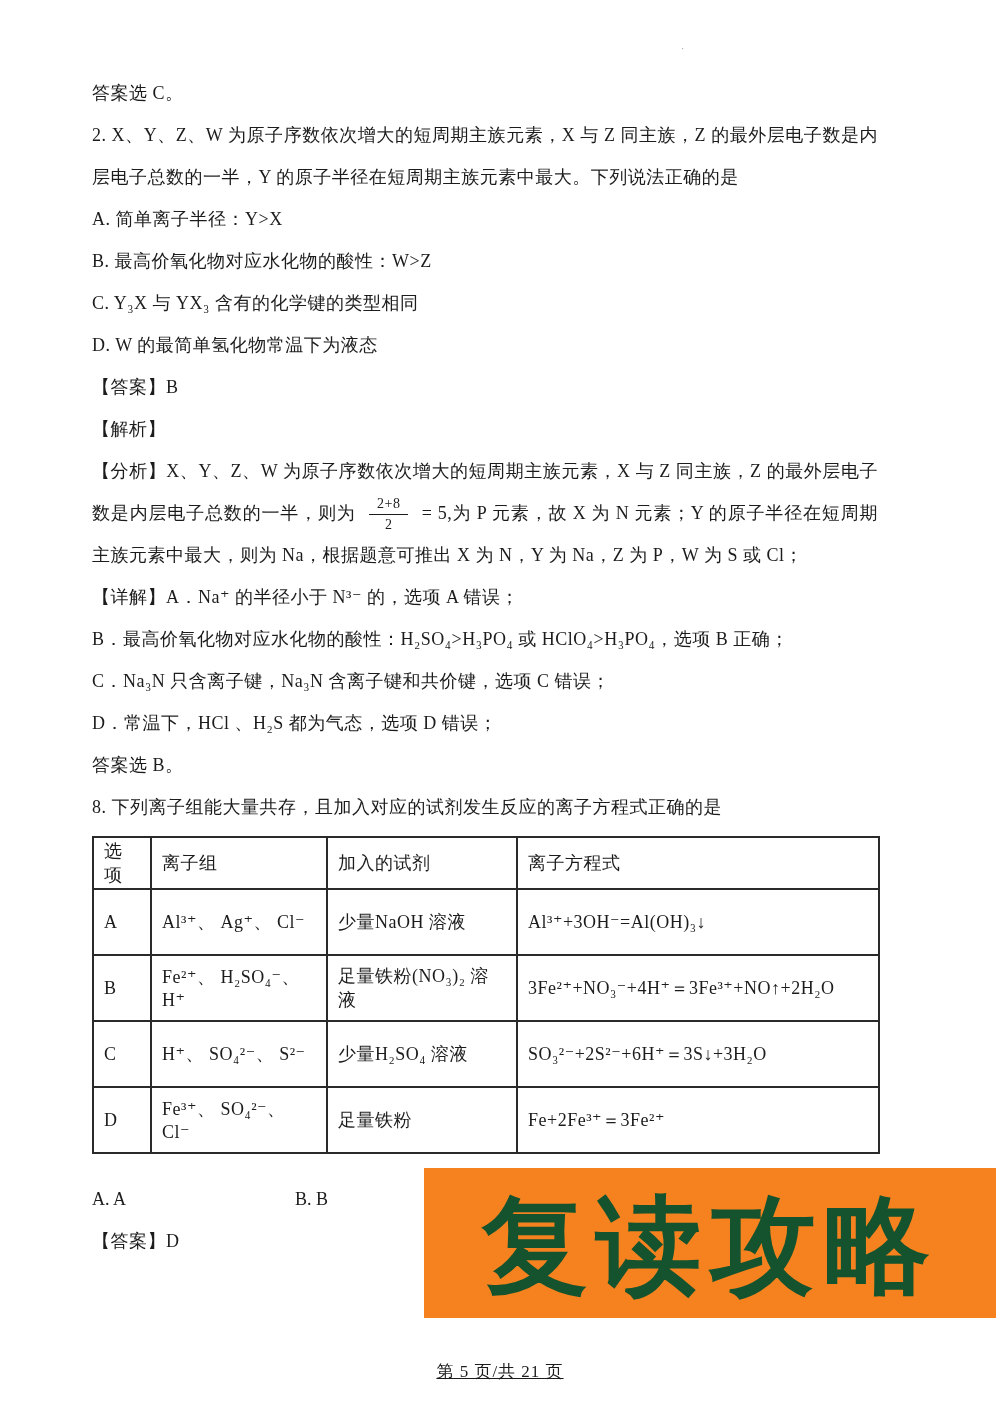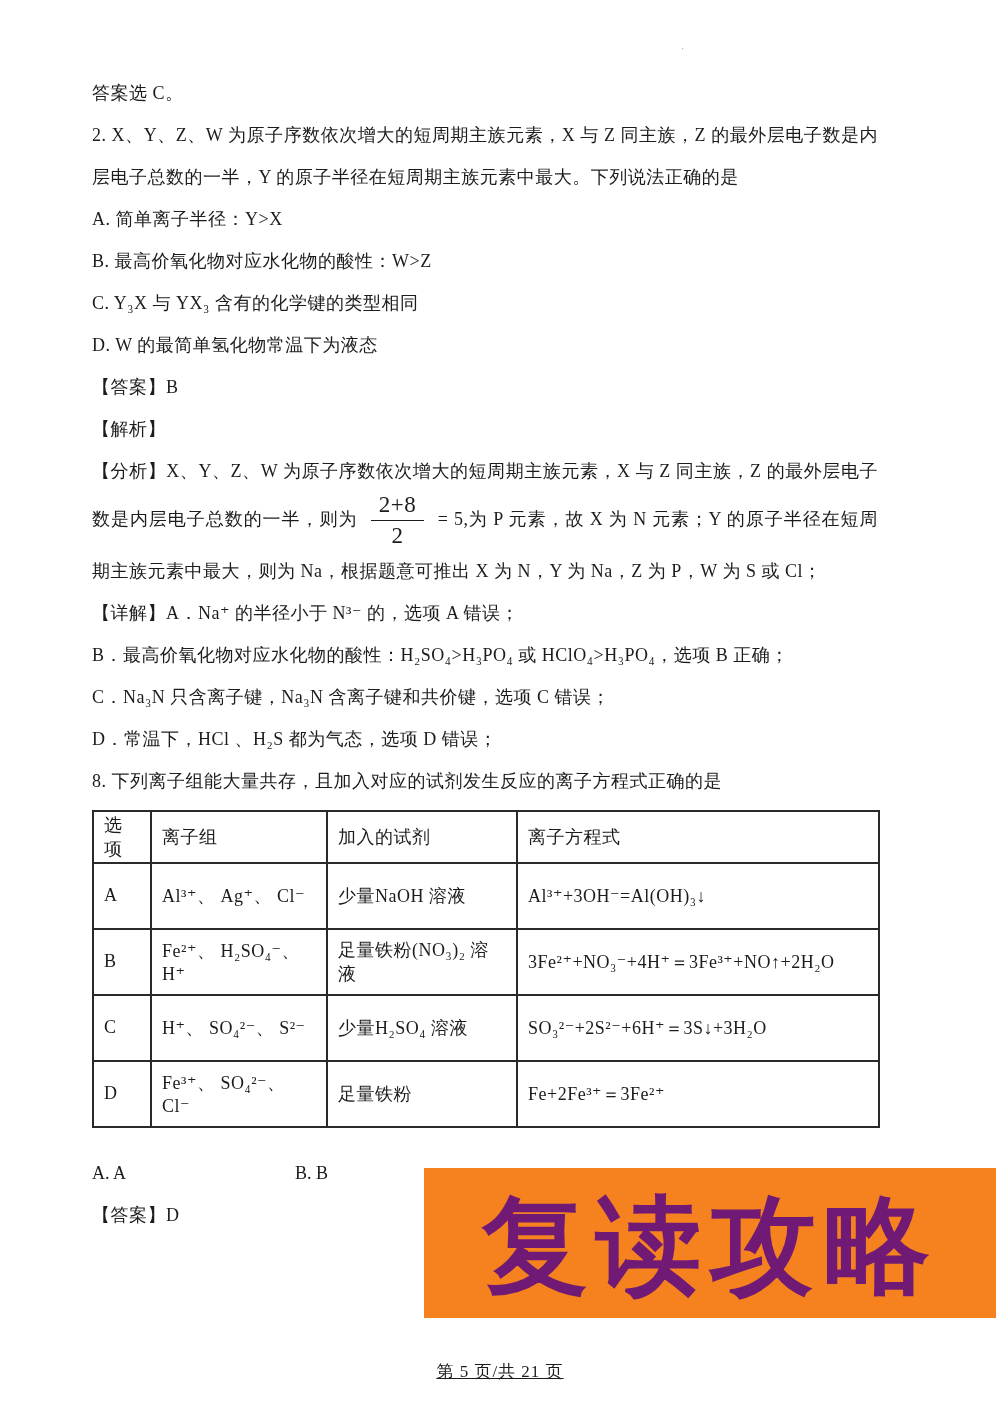--- a/index.html
+++ b/index.html
@@ -23,21 +23,21 @@
     text-align: justify;
     letter-spacing: 0.5px;
   }
   p.para { margin: 0; line-height: 42px; text-align: justify; letter-spacing: 0.5px; }
   .fraction {
     display: inline-block;
     vertical-align: middle;
     text-align: center;
     margin: 0 8px;
     line-height: 1.15;
-    font-size: 23px;
+    font-size: 14px;
   }
   .fraction .num {
     display: block;
     border-bottom: 1.6px solid #1c1c1c;
     padding: 0 8px 2px 8px;
   }
   .fraction .den { display: block; padding-top: 2px; }
 
   table.q8 {
     border-collapse: collapse;
@@ -126,20 +126,21 @@
       <span class="num">2+8</span>
       <span class="den">2</span>
     </span>
     <span>= 5,为 P 元素，故 X 为 N 元素；Y 的原子半径在短周期主族元素中最大，则为 Na，根据题意可推出 X 为 N，Y 为 Na，Z 为 P，W 为 S 或 Cl；</span>
   </p>
 
   <p class="line">【详解】A．Na⁺ 的半径小于 N³⁻ 的，选项 A 错误；</p>
   <p class="line">B．最高价氧化物对应水化物的酸性：H₂SO₄&gt;H₃PO₄ 或 HClO₄&gt;H₃PO₄，选项 B 正确；</p>
   <p class="line">C．Na₃N 只含离子键，Na₃N 含离子键和共价键，选项 C 错误；</p>
   <p class="line">D．常温下，HCl 、H₂S 都为气态，选项 D 错误；</p>
+  <p class="line">答案选 B。</p>
 
   <p class="line gap8">8. 下列离子组能大量共存，且加入对应的试剂发生反应的离子方程式正确的是</p>
 
   <table class="q8">
     <colgroup>
         <col class="c1">
         <col class="c2">
         <col class="c3">
         <col class="c4">
       </colgroup>
@@ -180,16 +181,16 @@
   <div class="answer-opts">
     <span class="opt-a">A. A</span>
     <span>B. B</span>
   </div>
 
   <p class="line">【答案】D</p>
 
 </div>
 
 <div class="banner" style="background: rgb(245, 130, 31);">
-  <span class="banner-text" style="color: #701a75;">复读攻略</span>
+  <span class="banner-text" style="color: #14532d;">复读攻略</span>
 </div>
 
 <div class="footer">第 5 页/共 21 页</div>
 
 </body></html>

